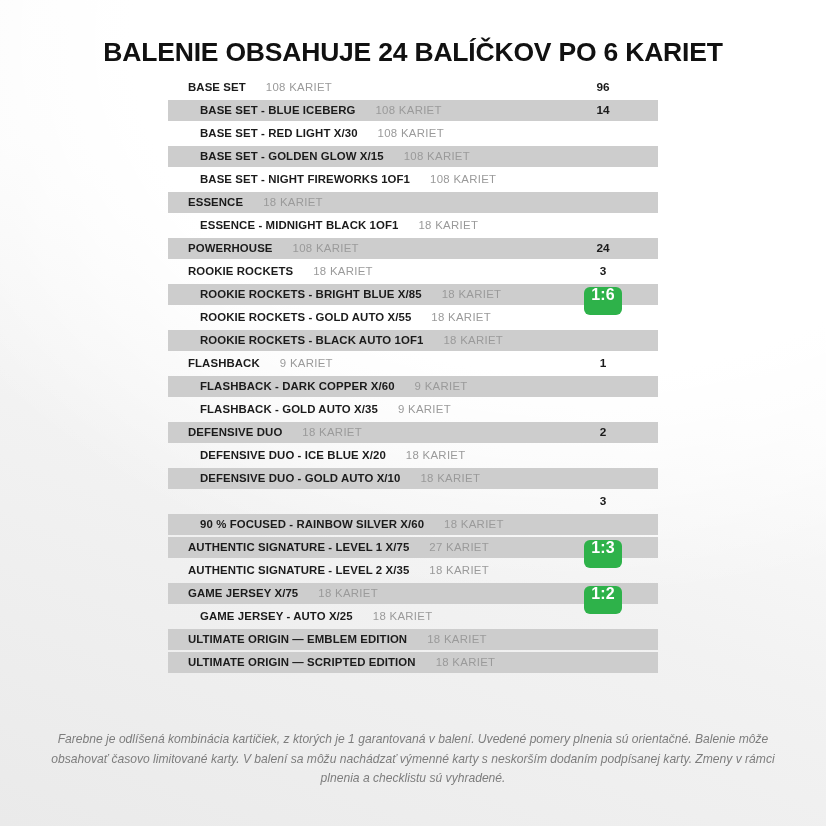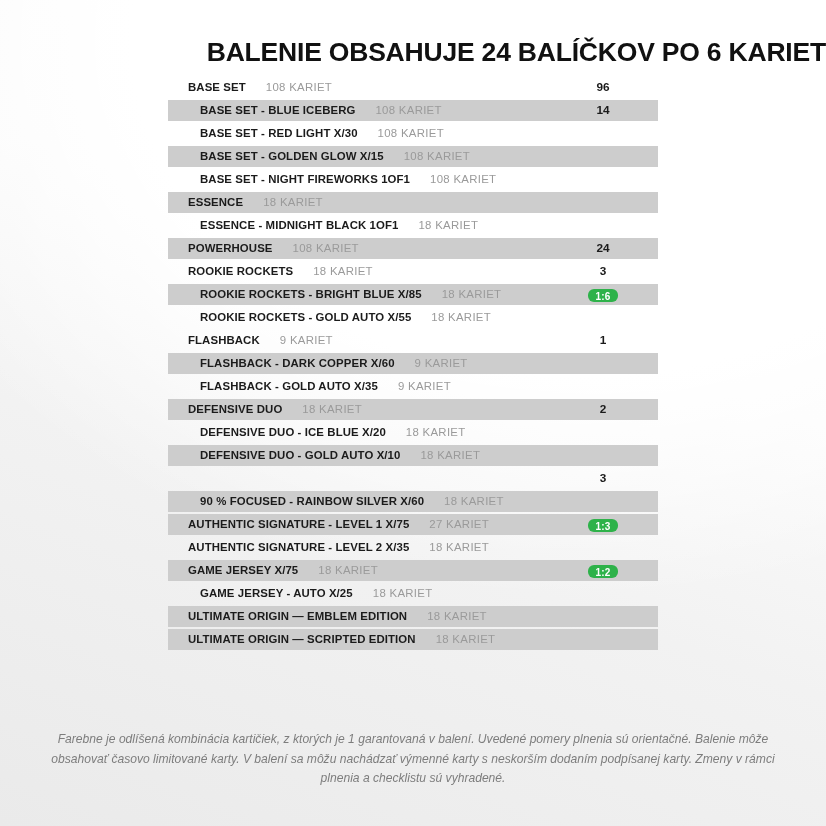--- a/index.html
+++ b/index.html
@@ -21,21 +21,21 @@
     background:
       radial-gradient(ellipse 120% 90% at 70% 5%, #ffffff 0%, #ffffff 45%, rgba(255,255,255,0) 75%),
       linear-gradient(200deg, #fdfdfd 0%, #fafafa 38%, #f2f2f2 62%, #eaeaea 100%);
   }
 
   .title {
     position: absolute;
     left: 0;
     right: 0;
     top: 38px;
-    text-align: right;
+    text-align: center;
     font-size: 26.5px;
     font-weight: bold;
     letter-spacing: -0.2px;
     color: #111111;
     line-height: 1.1;
     font-stretch: condensed;
   }
 
   .checklist {
     position: absolute;
@@ -104,24 +104,24 @@
     width: 80px;
     top: 0;
     height: 23px;
     line-height: 23px;
     text-align: center;
   }
   .row .ratio span {
     display: inline-block;
     background: #2eb24a;
     color: #ffffff;
-    font-size: 10px;
+    font-size: 16px;
     font-weight: bold;
     border-radius: 6px;
-    padding: 2px 7px 0 7px;
+    padding: 2px 7px 15px 7px;
     line-height: 11px;
     letter-spacing: 0.2px;
   }
 
   .footer {
     position: absolute;
     left: 50px;
     right: 50px;
     top: 730px;
     text-align: center;
@@ -181,20 +181,24 @@
       </div>
       <div class="row shaded indent">
         <div class="band"></div>
         <div class="label"><span class="name">ROOKIE ROCKETS - BRIGHT BLUE X/85</span><span class="count">18 KARIET</span></div>
         <div class="ratio"><span>1:6</span></div>
       </div>
       <div class="row indent">
         <div class="band"></div>
         <div class="label"><span class="name">ROOKIE ROCKETS - GOLD AUTO X/55</span><span class="count">18 KARIET</span></div>
       </div>
+      <div class="row shaded indent">
+        <div class="band"></div>
+        <div class="label"><span class="name">ROOKIE ROCKETS - BLACK AUTO 1OF1</span><span class="count">18 KARIET</span></div>
+      </div>
       <div class="row">
         <div class="band"></div>
         <div class="label"><span class="name">FLASHBACK</span><span class="count">9 KARIET</span></div>
         <div class="qty">1</div>
       </div>
       <div class="row shaded indent">
         <div class="band"></div>
         <div class="label"><span class="name">FLASHBACK - DARK COPPER X/60</span><span class="count">9 KARIET</span></div>
       </div>
       <div class="row indent">

